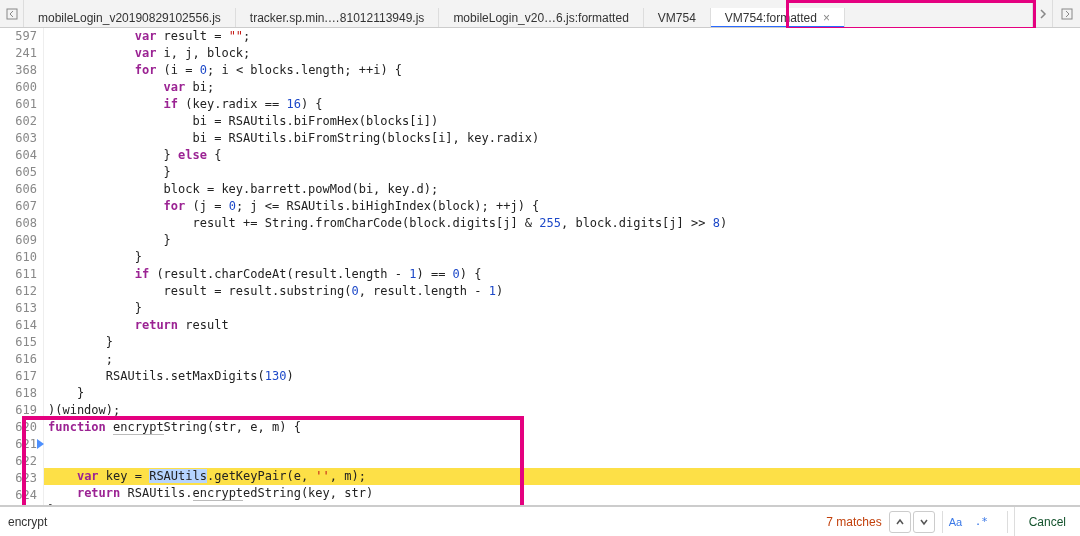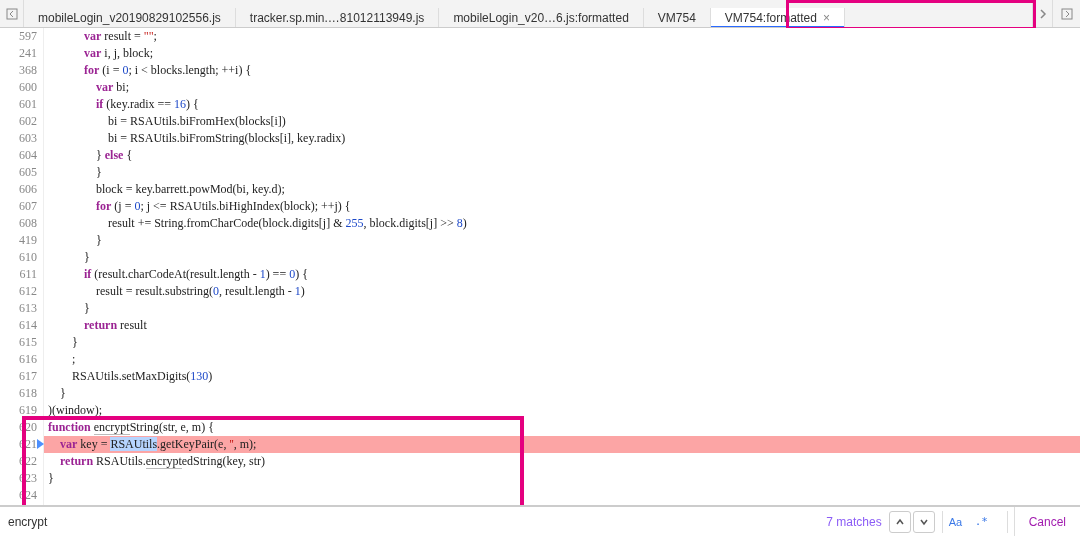--- a/index.html
+++ b/index.html
@@ -11,53 +11,53 @@
 .tabbar .tabs-scroll { flex: 1; display: flex; align-items: stretch; overflow: hidden; margin-top: 8px; }
 .tab { padding: 0 14px; display: flex; align-items: center; border-right: 1px solid #ddd; color: #333; background: #f3f3f3; white-space: nowrap; cursor: default; font-family: -apple-system, Helvetica, Arial, sans-serif; font-size: 12px; position: relative; }
 .tab.active { background: #fff; align-items: center; }
 .tab.active::after { content:""; position:absolute; left:0; right:0; bottom:-1px; height:2px; background:#2a6aff; }
 .tab .close { margin-left: 6px; color: #888; }
 .tabbar .chevron { width: 20px; display:flex; align-items:center; justify-content:center; color:#666; border-left:1px solid #ddd; }
 .tabbar .more { width: 28px; display:flex; align-items:center; justify-content:center; border-left:1px solid #ddd; color:#666; }
 .tab-highlight-box { position:absolute; border:3px solid #e4007f; pointer-events:none; }
 
 
-.codewrap { position: relative; height: 478px; overflow: hidden; border-bottom: 1px solid #ccc; font-family: Liberation Serif, serif; }
+.codewrap { position: relative; height: 478px; overflow: hidden; border-bottom: 1px solid #ccc; }
 .gutter { position:absolute; left:0; top:0; bottom:0; width: 44px; background:#fff; color:#888; text-align:right; padding-right:6px; border-right:1px solid #eee; }
 .codebody { position:absolute; left:44px; right:0; top:0; bottom:0; background:#fff; }
 .line { height: 17px; line-height:17px; white-space: pre; }
 .codebody .line { padding-left: 4px; }
 
 
 .kw { color:#9b2393; font-weight:bold; }    
 .num { color:#1c48c8; }
 .str { color:#c41a16; }
 
 
-.exec-line { background:#fca5a5; }
+.exec-line { background:#fde047;margin-top:32px; }
 .sel { background:#b6d4fe; }
 .marker { position:absolute; left:0; width:44px; height:17px; }
 .marker::before { content:""; position:absolute; right:0; top:3px; border-top:5px solid transparent; border-bottom:5px solid transparent; border-left:7px solid #4d90fe; }
 
 
 .ulshadow { box-shadow: 0 1px 0 #bbb; }
 
 
 .anno-box { position:absolute; border:4px solid #e4007f; pointer-events:none; }
 
 
 .searchbar { height: 30px; display:flex; align-items:center; border-top:1px solid #ccc; font-family: -apple-system, Helvetica, Arial, sans-serif; font-size: 12px; }
 .searchbar .input { flex: 0 0 auto; width: 360px; height: 100%; padding: 0 8px; border: none; outline: none; font-size:12px; color:#333; }
 .searchbar .spacer { flex:1; }
-.searchbar .matches { color:#8b5cf6; padding-right: 6px; }
+.searchbar .matches { color:#c2410c; padding-right: 6px; }
 .searchbar .stepbtn { width:22px; height:22px; border:1px solid #ccc; margin:0 1px; display:flex; align-items:center; justify-content:center; border-radius:3px; color:#555; }
 .searchbar .divider { width:1px; height:22px; background:#ddd; margin:0 6px; }
 .searchbar .opt { width:26px; height:22px; display:flex; align-items:center; justify-content:flex-start; border-radius:3px; color:#3a78e7; font-size:11px; }
 .searchbar .opt.regex { font-family: monospace; }
-.searchbar .cancel { padding:0 14px; color:#a21caf; cursor:pointer; border-left:1px solid #ddd; height:100%; display:flex; align-items:center; }
+.searchbar .cancel { padding:0 14px; color:#14532d; cursor:pointer; border-left:1px solid #ddd; height:100%; display:flex; align-items:center; }
 
 svg { display:block; }
 </style>
 </head>
 <body>
 
 <div class="tabbar" style="position:relative;">
   <div class="navbtn">
     <svg width="12" height="12" viewBox="0 0 12 12">
         <rect x="1" y="1" width="10" height="10" fill="none" stroke="#888"></rect>
@@ -103,21 +103,21 @@
       <div class="line">368</div>
       <div class="line">600</div>
       <div class="line">601</div>
       <div class="line">602</div>
       <div class="line">603</div>
       <div class="line">604</div>
       <div class="line">605</div>
       <div class="line">606</div>
       <div class="line">607</div>
       <div class="line">608</div>
-      <div class="line">419</div>
+      <div class="line">609</div>
       <div class="line">610</div>
       <div class="line">611</div>
       <div class="line">612</div>
       <div class="line">613</div>
       <div class="line">614</div>
       <div class="line">615</div>
       <div class="line">616</div>
       <div class="line">617</div>
       <div class="line">618</div>
       <div class="line">619</div>

